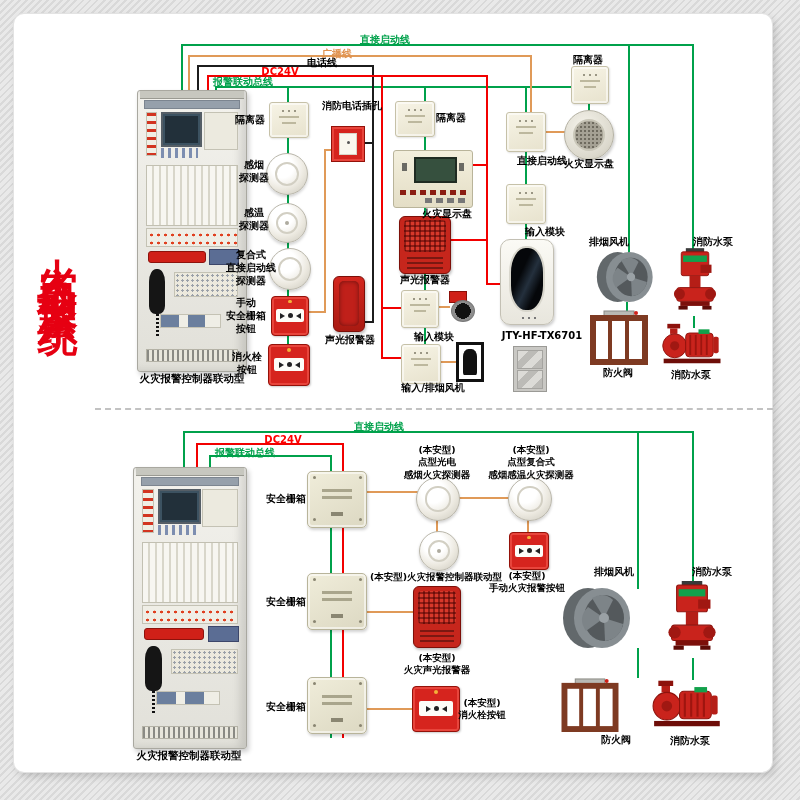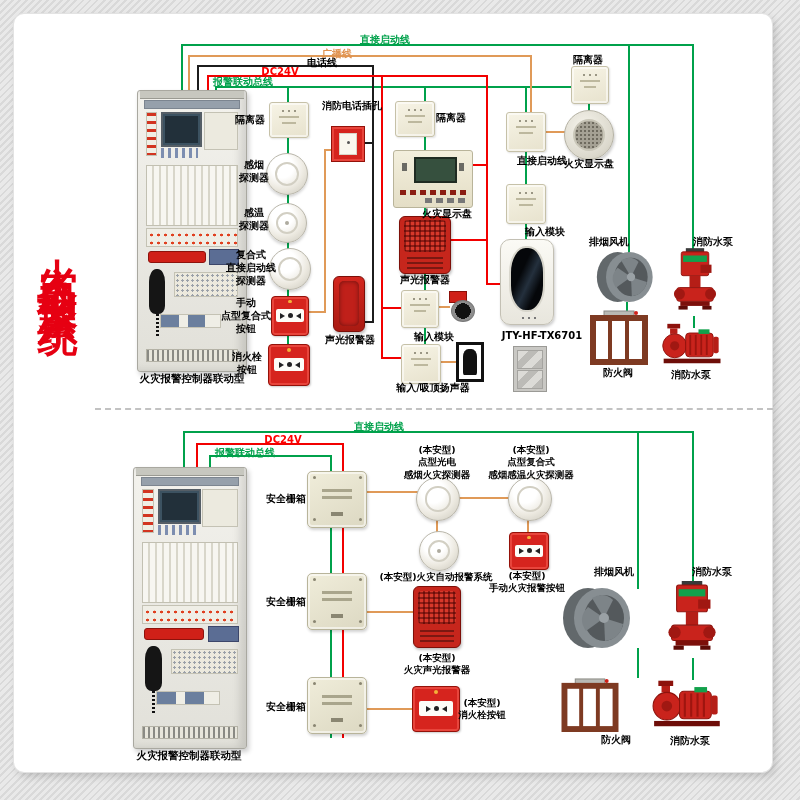--- a/index.html
+++ b/index.html
@@ -459,31 +459,31 @@
     <div class="lbl" style="left:192px;top:372px;font-size:10.5px">火灾报警控制器联动型</div>
     <div class="lbl" style="left:250px;top:113px">隔离器</div>
     <div class="lbl" style="left:254px;top:158px">感烟
 探测器</div>
     <div class="lbl" style="left:254px;top:206px">感温
 探测器</div>
     <div class="lbl" style="left:251px;top:248px">复合式
 直接启动线
 探测器</div>
     <div class="lbl" style="left:246px;top:296px">手动
-点型复合式
+安全栅箱
 按钮</div>
     <div class="lbl" style="left:247px;top:350px">消火栓
 按钮</div>
     <div class="lbl" style="left:352px;top:99px">消防电话插孔</div>
     <div class="lbl" style="left:350px;top:333px">声光报警器</div>
     <div class="lbl" style="left:451px;top:111px">隔离器</div>
     <div class="lbl" style="left:447px;top:207px">火灾显示盘</div>
     <div class="lbl" style="left:425px;top:273px">声光报警器</div>
     <div class="lbl" style="left:434px;top:330px">输入模块</div>
-    <div class="lbl" style="left:433px;top:381px">输入/吸顶扬声器</div>
+    <div class="lbl" style="left:433px;top:381px">输入/排烟风机</div>
     <div class="lbl" style="left:542px;top:154px">直接启动线</div>
     <div class="lbl" style="left:545px;top:225px">输入模块</div>
     <div class="lbl" style="left:542px;top:329px">JTY-HF-TX6701</div>
     <div class="lbl" style="left:588px;top:53px">隔离器</div>
     <div class="lbl" style="left:589px;top:157px">火灾显示盘</div>
     <div class="lbl" style="left:609px;top:235px">排烟风机</div>
     <div class="lbl" style="left:618px;top:366px">防火阀</div>
     <div class="lbl" style="left:713px;top:235px">消防水泵</div>
     <div class="lbl" style="left:691px;top:368px">消防水泵</div>
 
@@ -494,21 +494,21 @@
     <div class="lbl" style="left:189px;top:749px;font-size:10.5px">火灾报警控制器联动型</div>
     <div class="lbl" style="left:286px;top:492px">安全栅箱</div>
     <div class="lbl" style="left:286px;top:595px">安全栅箱</div>
     <div class="lbl" style="left:286px;top:700px">安全栅箱</div>
     <div class="lbl sm" style="left:437px;top:444px">(本安型)
 点型光电
 感烟火灾探测器</div>
     <div class="lbl sm" style="left:531px;top:444px">(本安型)
 点型复合式
 感烟感温火灾探测器</div>
-    <div class="lbl sm" style="left:436px;top:571px">(本安型)火灾自动报警系统</div>
+    <div class="lbl sm" style="left:436px;top:571px">(本安型)火灾报警控制器联动型</div>
     <div class="lbl sm" style="left:527px;top:570px">(本安型)
 手动火灾报警按钮</div>
     <div class="lbl sm" style="left:437px;top:652px">(本安型)
 火灾声光报警器</div>
     <div class="lbl sm" style="left:482px;top:697px">(本安型)
 消火栓按钮</div>
     <div class="lbl" style="left:614px;top:565px">排烟风机</div>
     <div class="lbl" style="left:712px;top:565px">消防水泵</div>
     <div class="lbl" style="left:616px;top:733px">防火阀</div>
     <div class="lbl" style="left:690px;top:734px">消防水泵</div>

